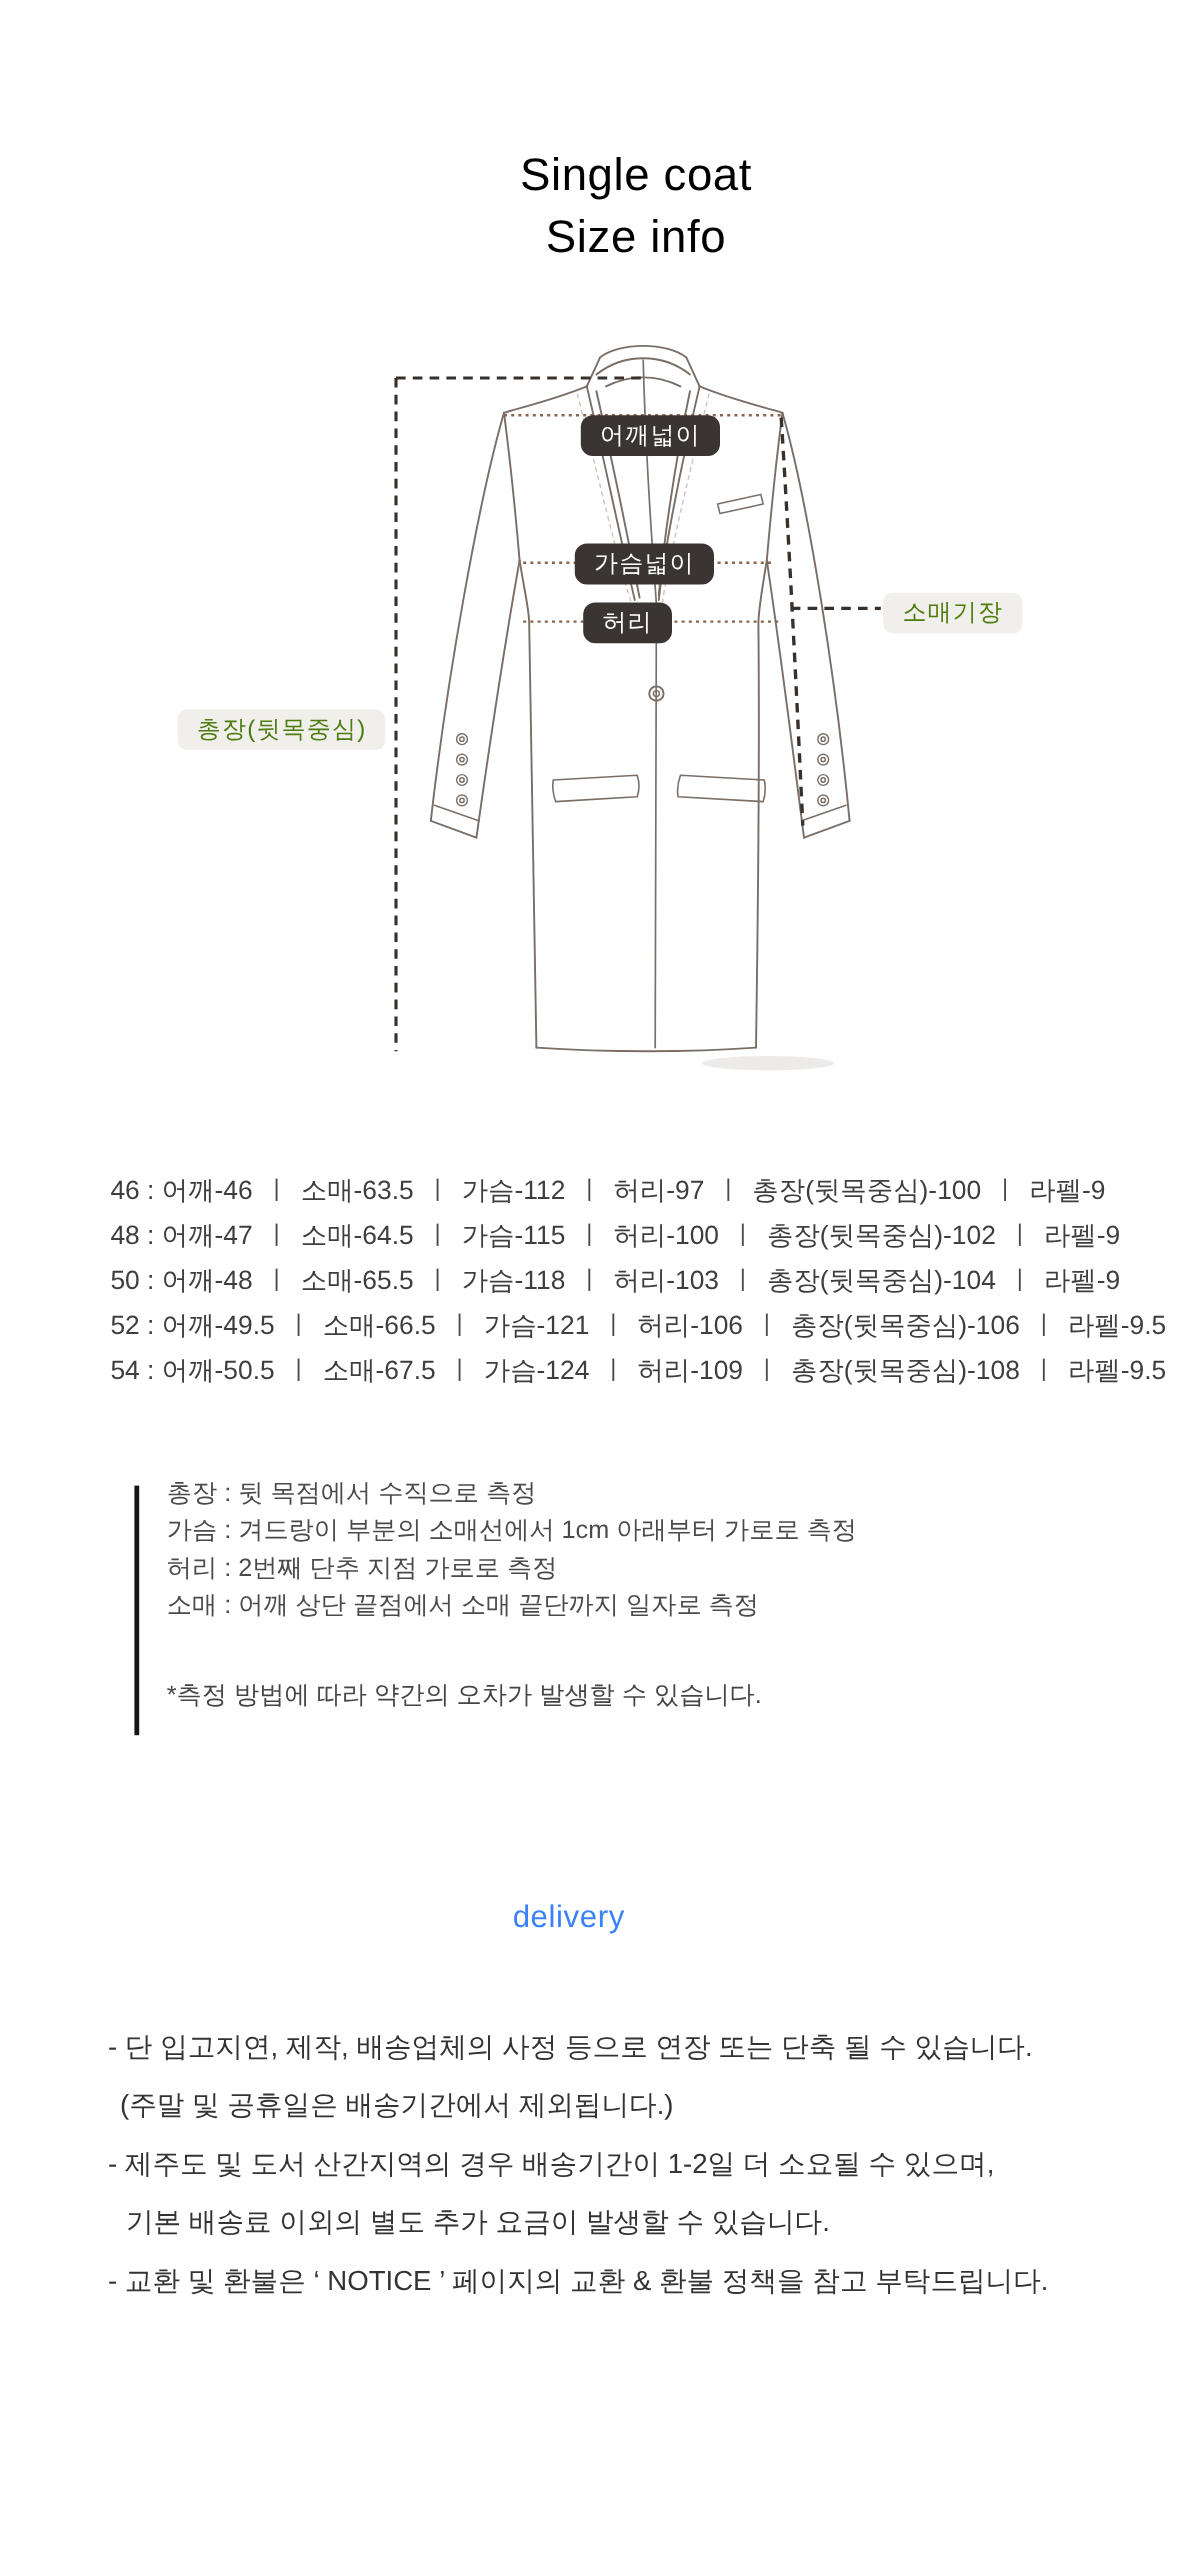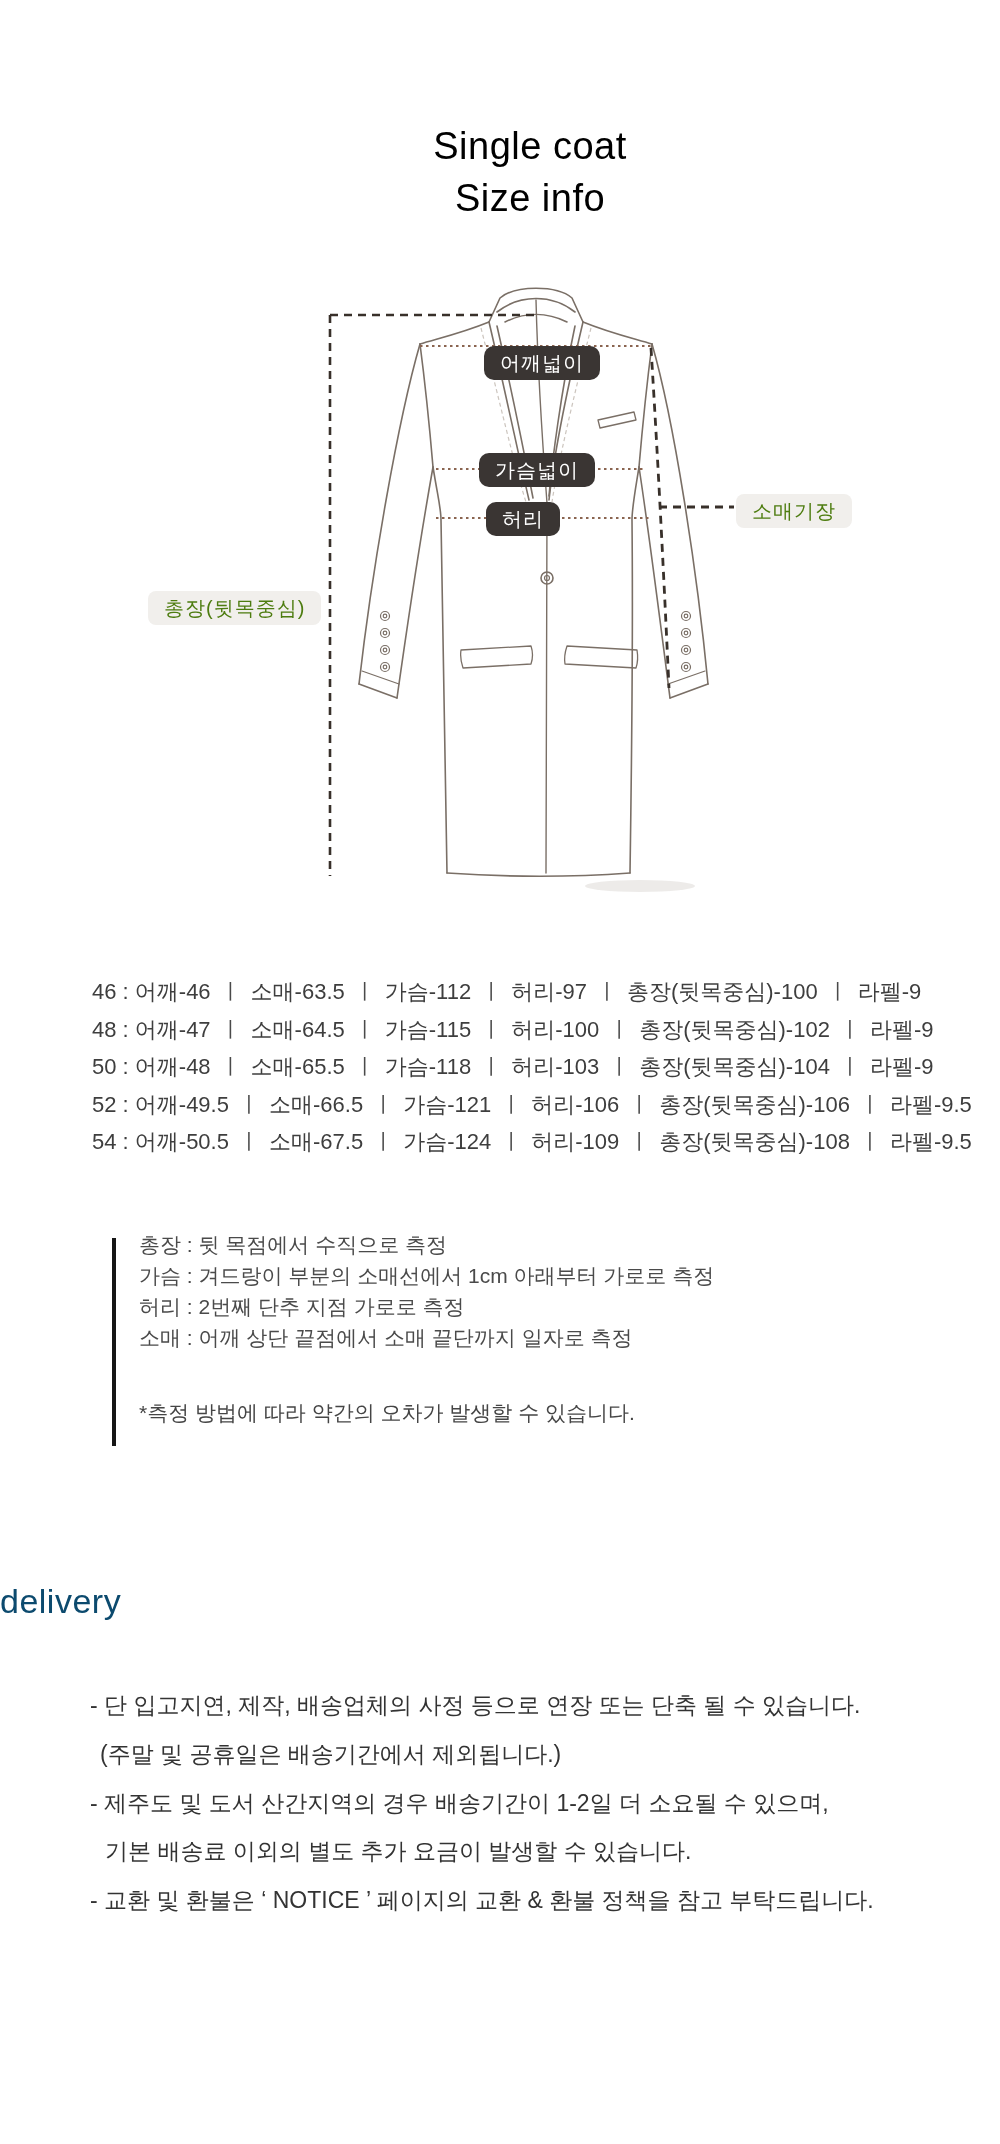--- a/index.html
+++ b/index.html
@@ -30,22 +30,22 @@
   .size-row{line-height:37.5px;white-space:nowrap;}
   .size-row .divider{margin:0 9px;color:#4a4a4a;}
 
   
   .notes-bar{position:absolute;left:112px;top:1238px;width:3.5px;height:208px;background:#161616;}
   .notes{position:absolute;left:139px;top:1229px;width:700px;color:#4a4a4a;font-size:21px;}
   .notes-lines div{line-height:31px;white-space:nowrap;}
   .notes .disclaimer{margin-top:44px;line-height:31px;color:#454545;}
 
   
-  .delivery-title{position:absolute;left:0;top:1582px;width:948px;
-    font-size:34px;font-weight:400;color:#0c4a6e;letter-spacing:0.5px;}
+  .delivery-title{position:absolute;left:0;top:1582px;width:948px;text-align:center;
+    font-size:26px;font-weight:400;color:#3b82f6;letter-spacing:0.5px;}
   .delivery-lines{position:absolute;left:90px;top:1681px;width:880px;color:#333333;font-size:23px;}
   .delivery-line{line-height:48.8px;white-space:nowrap;}
   .delivery-line.indent1{padding-left:10px;}
   .delivery-line.indent2{padding-left:15px;}
 </style>
 </head>
 <body>
 
 <div class="page">
 

